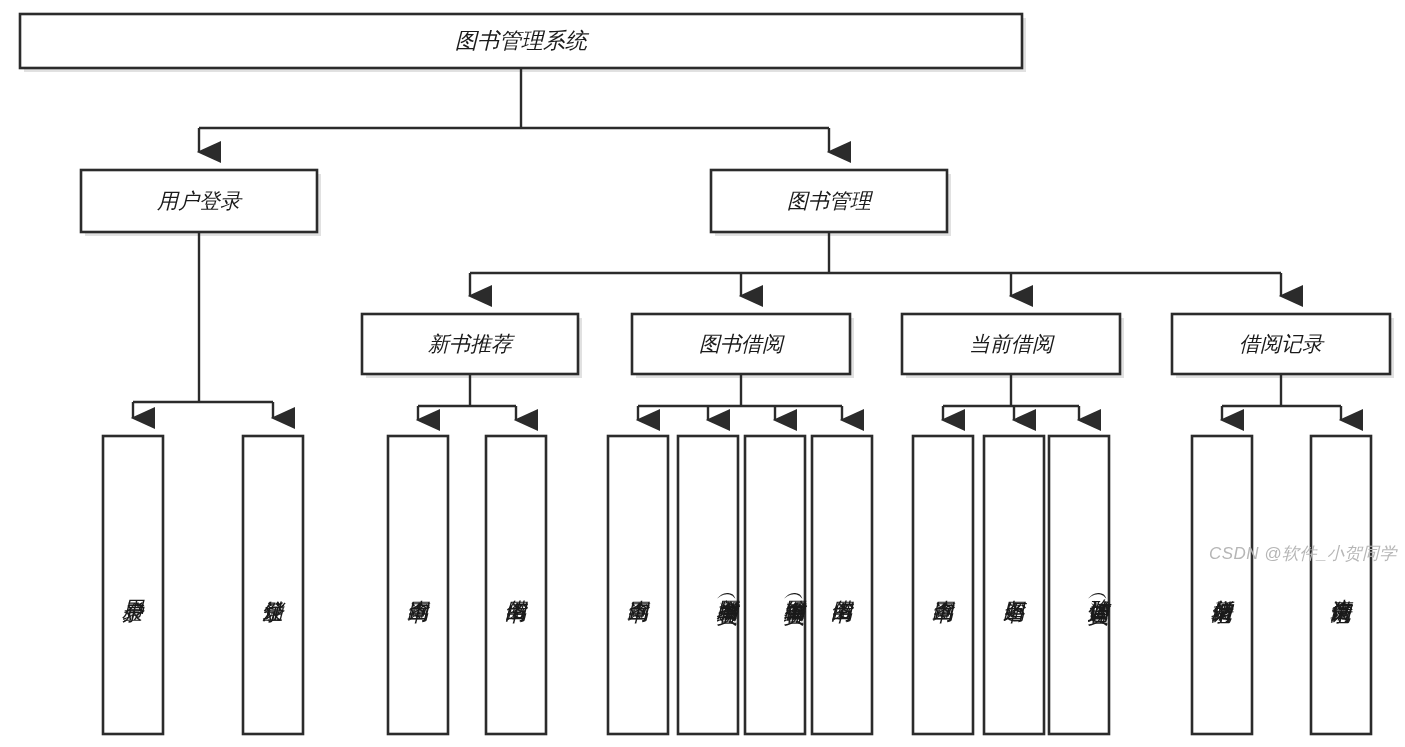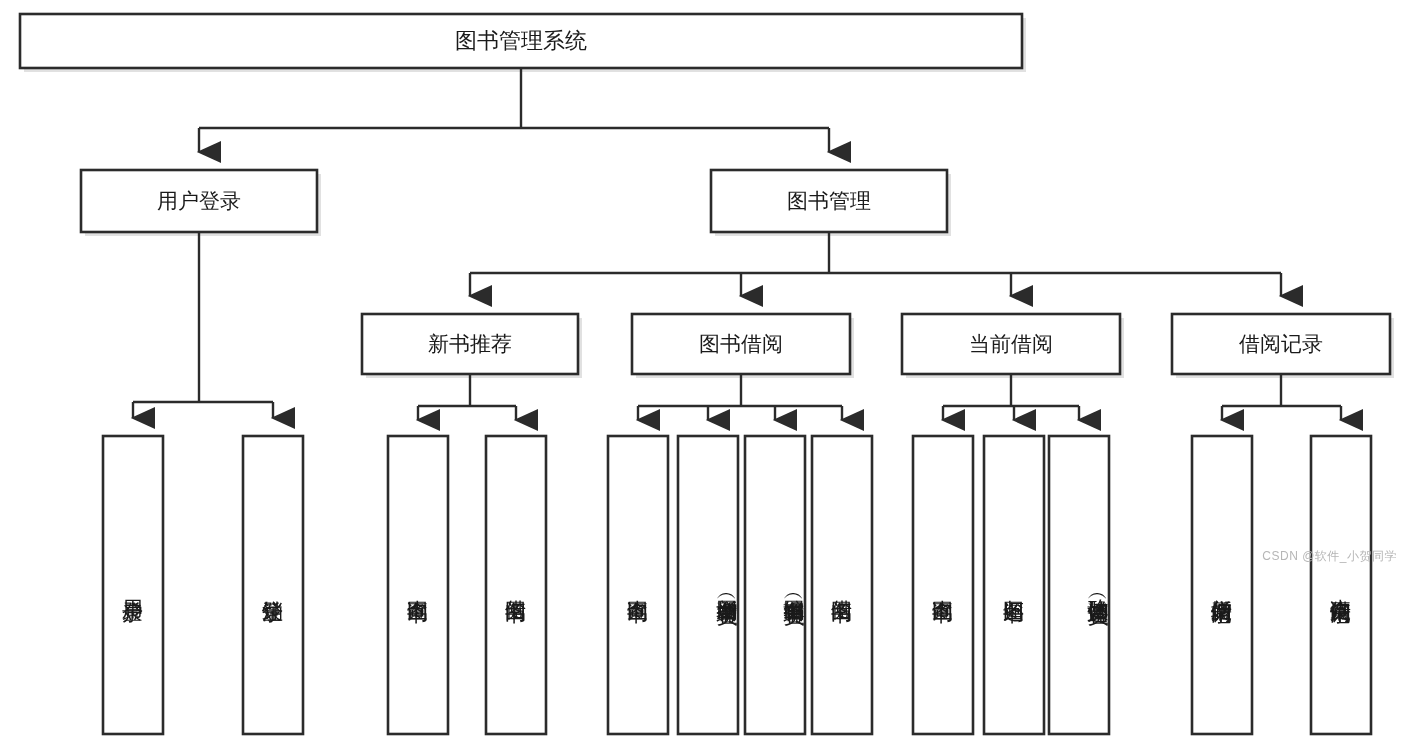--- a/index.html
+++ b/index.html
@@ -13,20 +13,21 @@
     width: 1405px;
     height: 747px;
     overflow: hidden;
     position: relative;
   }
   #diagram-root {
     position: relative;
     width: 1405px;
     height: 569px;
     background: #ffffff;
+    font-style: italic;
   }
   svg#flow-svg {
     position: absolute;
     left: 0;
     top: 0;
     width: 1405px;
     height: 747px;
     display: block;
   }
   .node-rect {
@@ -75,21 +76,21 @@
   .vlabel-top {
     align-items: flex-start;
     padding-top: 2px;
     box-sizing: border-box;
   }
   #watermark {
     position: absolute;
     right: 8px;
     bottom: 4px;
     font-family: "Liberation Sans", "DejaVu Sans", sans-serif;
-    font-size: 12px;
+    font-size: 17px;
     color: #b6b6b6;
     letter-spacing: 0.5px;
     white-space: nowrap;
   }
 </style>
 </head>
 <body>
 
 <div id="diagram-root">
 

